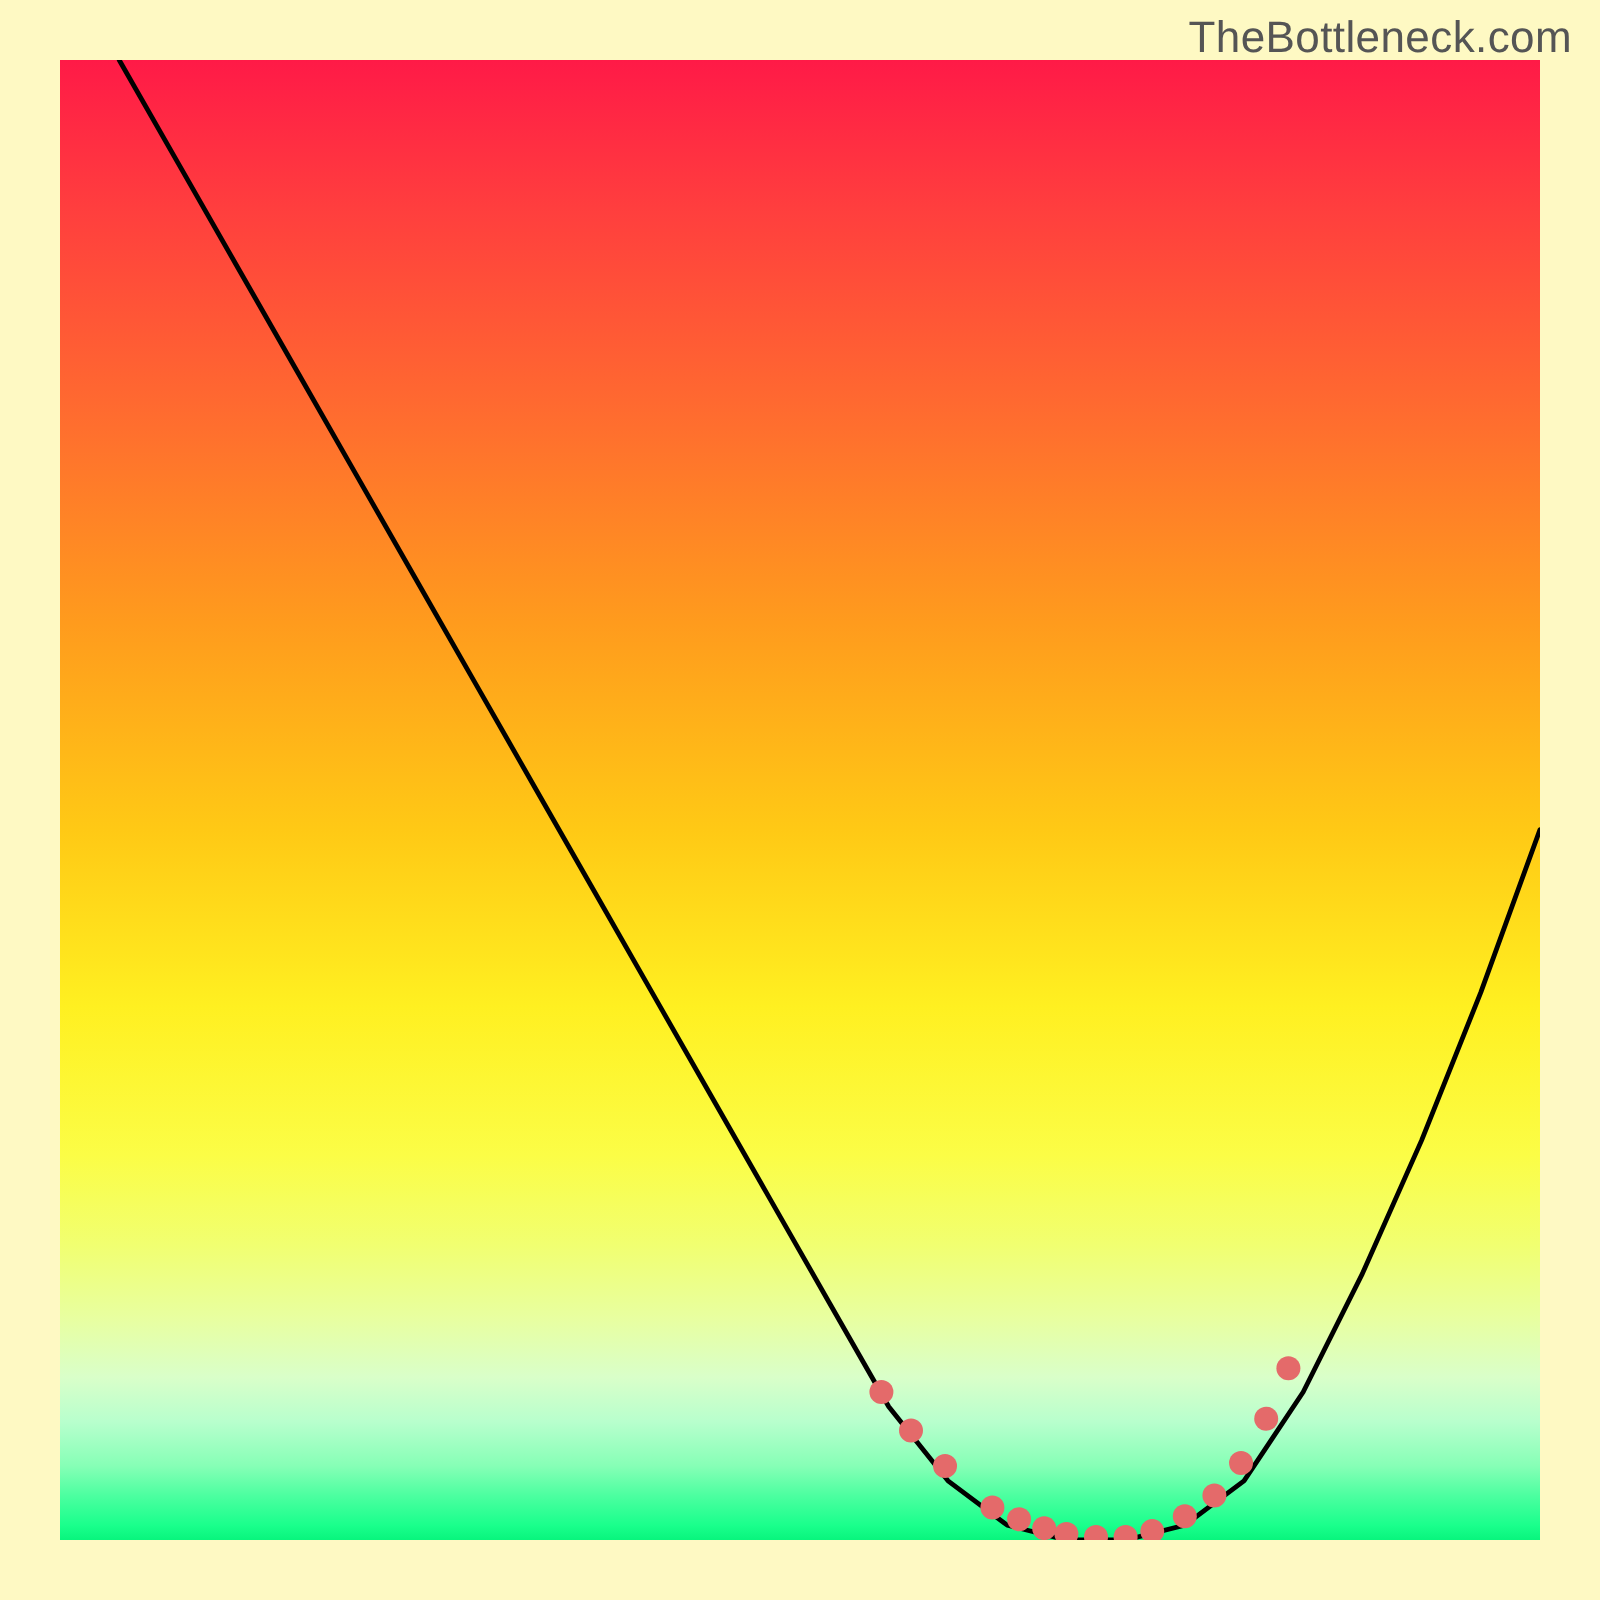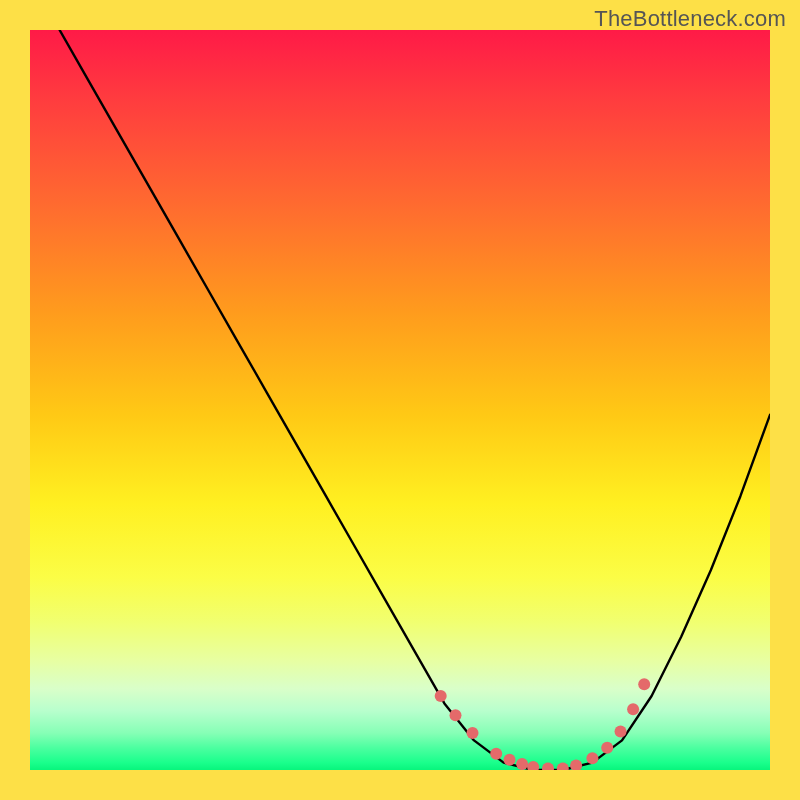--- a/index.html
+++ b/index.html
@@ -8,21 +8,21 @@
     width: 800px;
     height: 800px;
     background: #000;
     overflow: hidden;
     font-family: Arial, Helvetica, sans-serif;
   }
   .frame {
     position: relative;
     width: 800px;
     height: 800px;
-    background: #fde047;
+    background: #fef9c3;
   }
   .watermark {
     position: absolute;
     top: 6px;
     right: 14px;
     color: #555;
     font-size: 22px;
     font-weight: 500;
     letter-spacing: 0.2px;
     z-index: 5;

